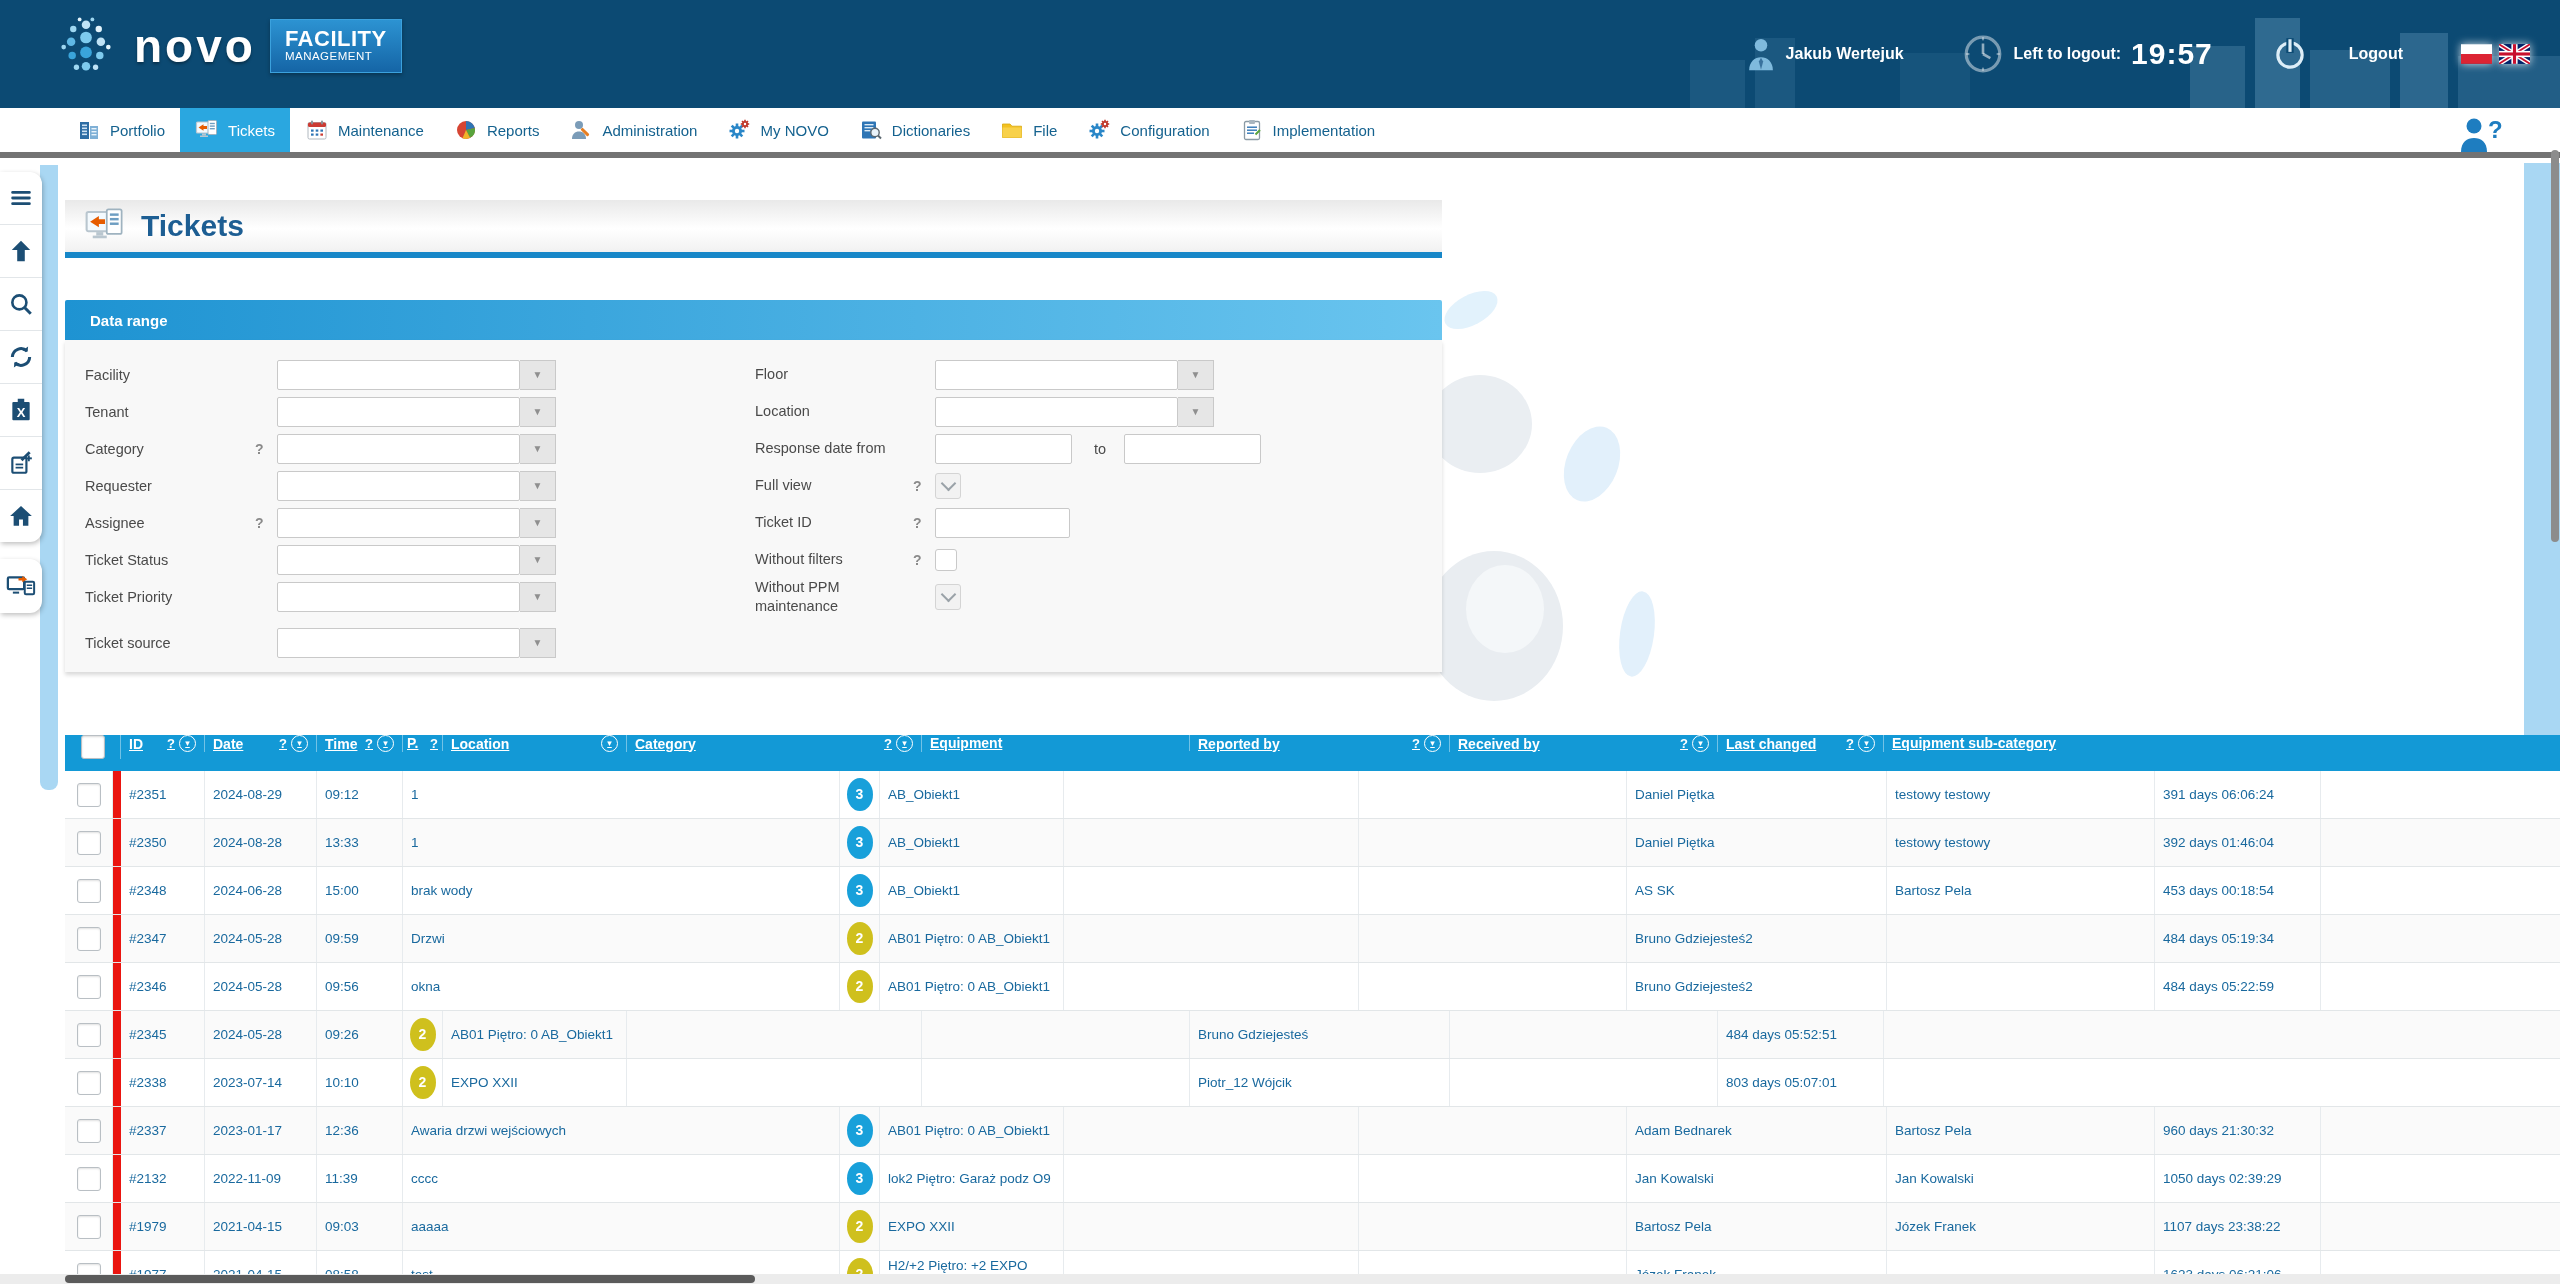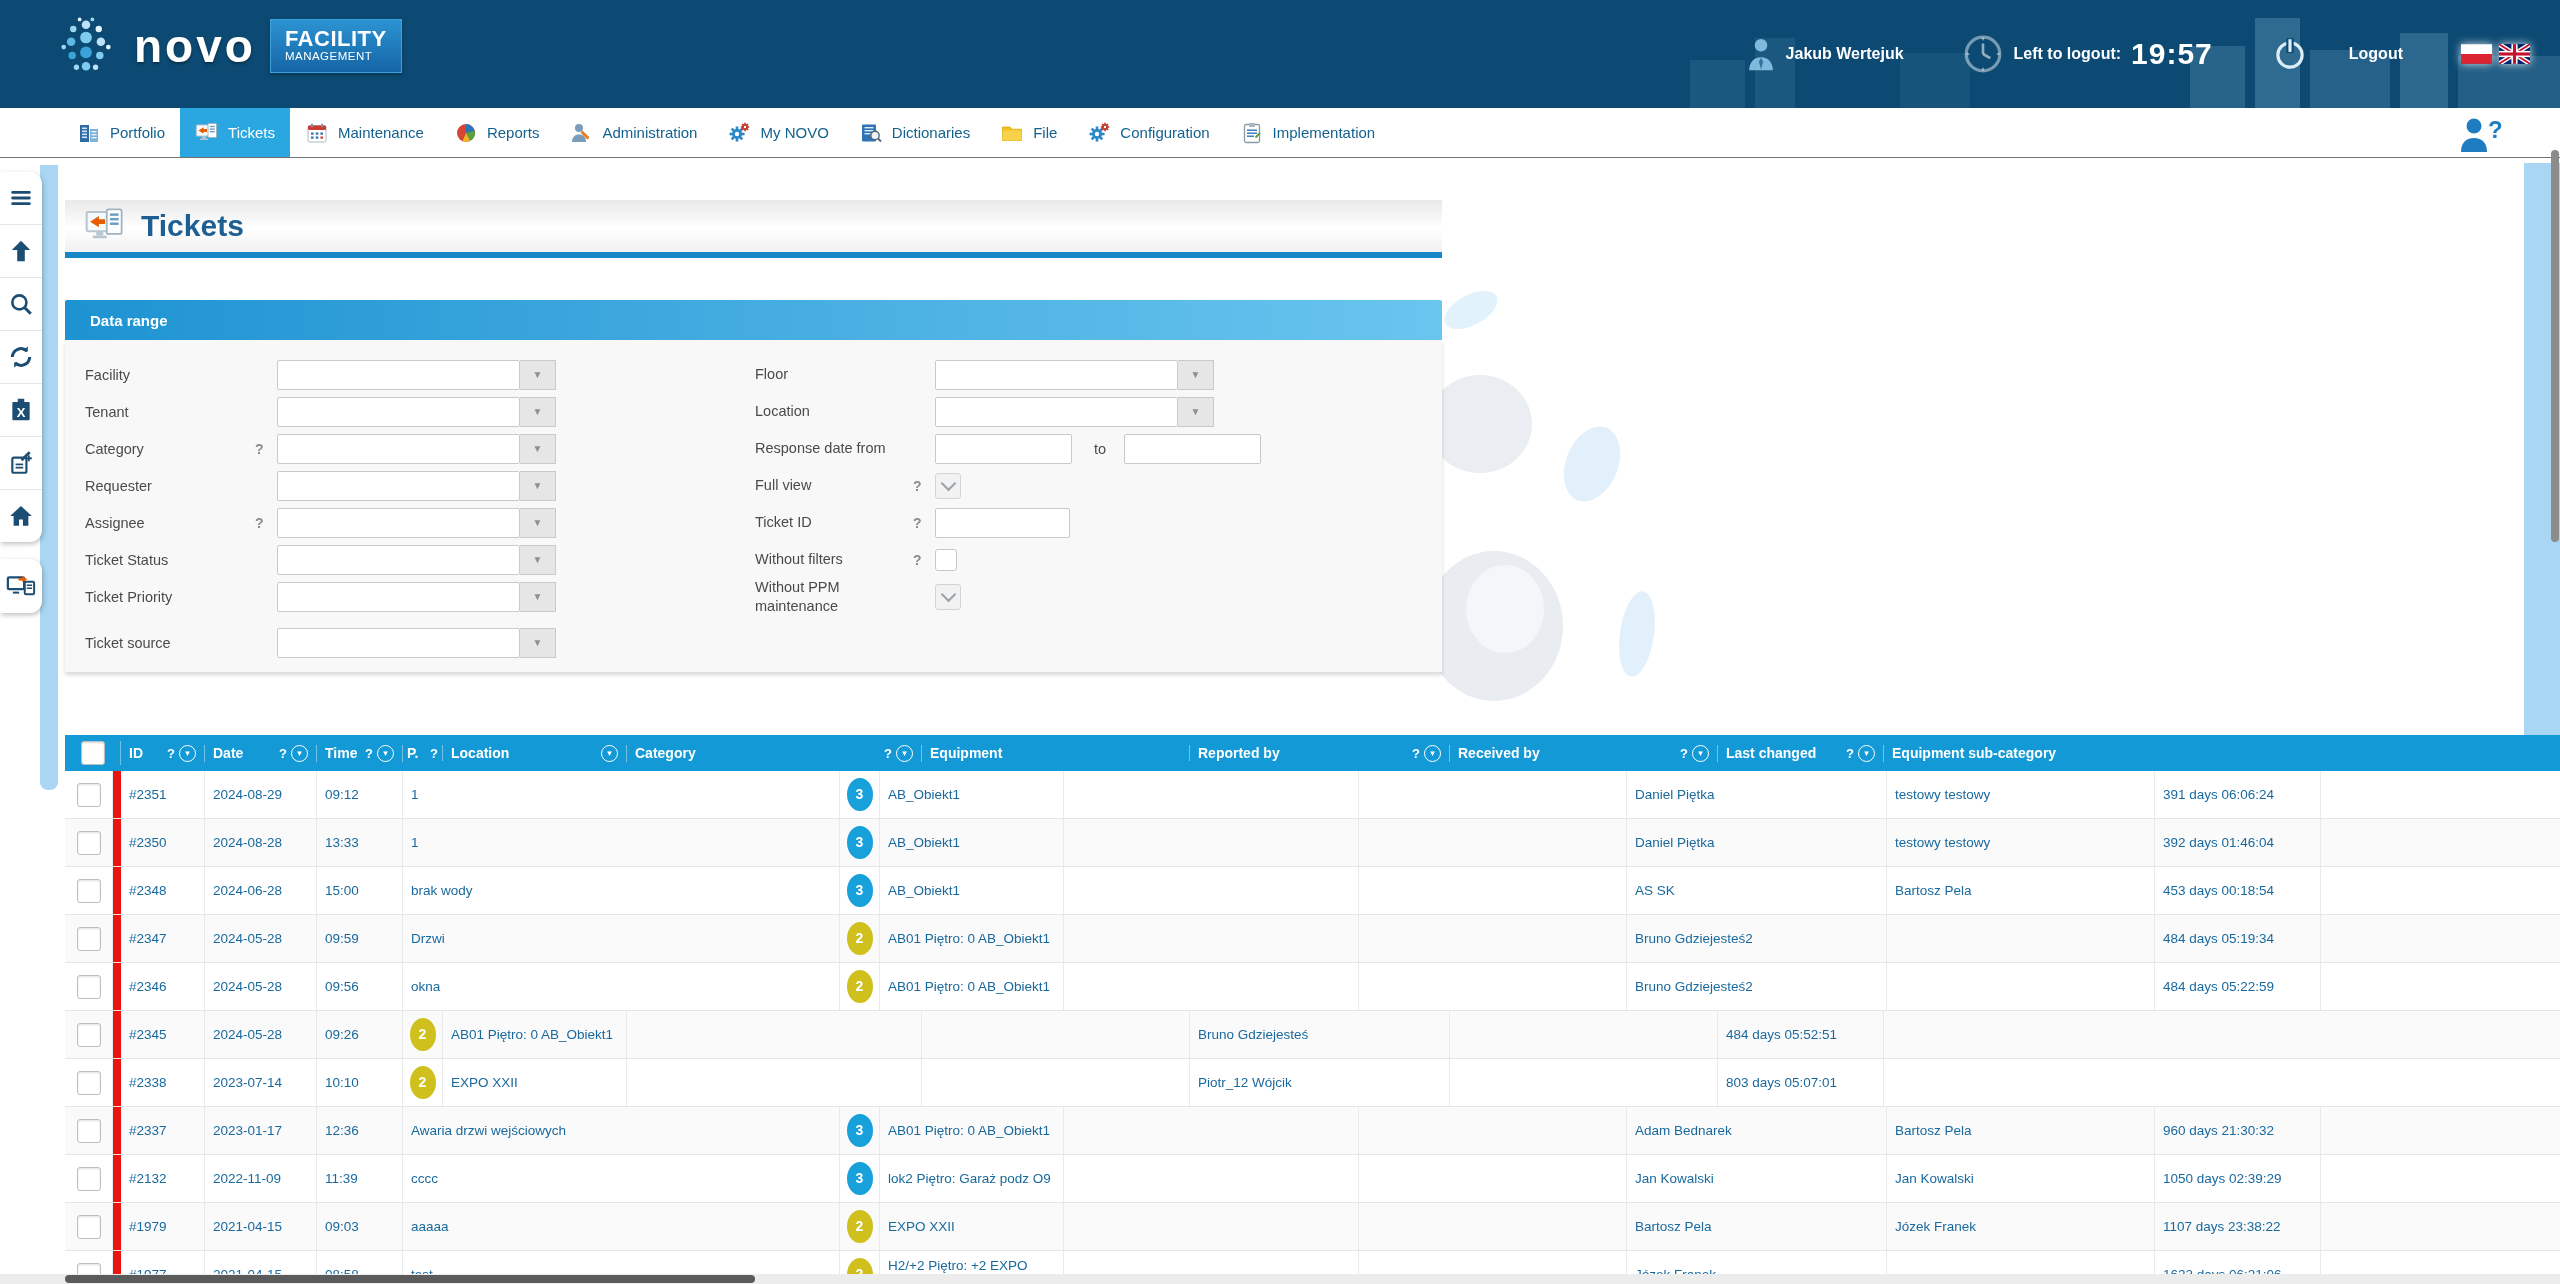--- a/index.html
+++ b/index.html
@@ -27,21 +27,21 @@
   .brand-box .l2{font-size:11.5px;letter-spacing:.5px;line-height:1.2;}
   .user-area{position:absolute;right:30px;top:0;height:108px;display:flex;align-items:center;color:#fff;}
   .user-area .grp{display:flex;align-items:center;gap:10px;}
   .u-name{font-size:16px;font-weight:bold;}
   .u-label{font-size:16px;font-weight:bold;}
   .u-timer{font-size:30px;font-weight:bold;letter-spacing:1px;}
   .hdr-ic{display:inline-block;}
   .sp40{width:58px;}
   .flag{width:31px;height:20px;box-shadow:0 0 8px rgba(255,255,255,.8);display:inline-block;}
   
-  .nav{position:absolute;top:108px;left:0;width:2560px;height:50px;background:#fff;border-bottom:1px solid #737373;display:flex;align-items:stretch;padding-left:62px;box-sizing:border-box;}
+  .nav{position:absolute;top:108px;left:0;width:2560px;height:50px;background:#fff;border-bottom:6px solid #737373;display:flex;align-items:stretch;padding-left:62px;box-sizing:border-box;}
   .tab{display:flex;align-items:center;gap:9px;padding:0 15px;font-size:15px;color:#15628f;cursor:pointer;white-space:nowrap;}
   .tab.active{background:#2aa7e0;color:#fff;}
   .tab-ic{width:24px;height:24px;display:inline-flex;}
   .tab-ic svg{width:100%;height:100%;}
   .nav-help{position:absolute;right:58px;top:8px;width:46px;height:36px;}
   
   .main{position:absolute;top:163px;left:0;width:2560px;height:1121px;background:#fff;}
   
   .bubble{position:absolute;border-radius:50%;}
   
@@ -81,21 +81,21 @@
   .inp{width:243px;height:30px;background:#fff;border:1px solid #c9c9c9;border-radius:2px;box-sizing:border-box;}
   .inp.small{width:137px;}
   .inp.tid{width:135px;}
   .dbtn{width:36px;height:30px;background:#e6e6e6;border:1px solid #c9c9c9;border-left:none;display:flex;align-items:center;justify-content:center;color:#8f8f8f;font-size:10px;cursor:pointer;box-sizing:border-box;}
   .to-label{margin:0 18px 0 22px;font-size:14.5px;color:#4a4a4a;}
   .chev{width:24px;height:24px;background:#f2f2f2;border:1px solid #d4d4d4;border-radius:3px;display:flex;align-items:center;justify-content:center;cursor:pointer;}
   .chevmark{width:9px;height:9px;border-right:2.2px solid #9aa2a8;border-bottom:2.2px solid #9aa2a8;transform:rotate(45deg);margin-top:-4px;}
   .cbx{width:20px;height:20px;background:#fff;border:1px solid #c9c9c9;border-radius:3px;cursor:pointer;}
   
   .table-wrap{position:absolute;left:65px;top:572px;width:2495px;z-index:10;background:#fff;}
-  .thead{display:flex;height:36px;background:#1399d6;color:#fff;font-size:14px;font-weight:bold;align-items:center;}
+  .thead{display:flex;height:36px;background:#1399d6;color:#fff;font-size:14px;font-weight:bold;align-items:flex-start;text-decoration:underline;}
   .th{display:flex;align-items:center;padding:0 8px;border-right:1px solid rgba(255,255,255,.4);box-sizing:border-box;cursor:pointer;}
   .th .th-icons{margin-left:auto;display:flex;align-items:center;gap:4px;}
   .th-help{font-size:13px;font-weight:bold;}
   .fcirc{width:15px;height:15px;border:1.4px solid #fff;border-radius:50%;display:inline-flex;align-items:center;justify-content:center;font-size:9px;line-height:1;}
   .fcirc::after{content:"▾";}
   .hd-cb{width:22px;height:22px;background:#fff;border:1px solid #b9bfc4;border-radius:3px;margin:auto;box-shadow:inset 0 1px 2px rgba(0,0,0,.15);cursor:pointer;}
   .tbody .trow{display:flex;min-height:47px;border-bottom:1px solid #e2e6e8;background:#fff;align-items:stretch;}
   .tbody .trow:nth-of-type(even){background:#fafafa;}
   .td{display:flex;align-items:center;padding:4px 8px;border-right:1px solid #e7ebee;box-sizing:border-box;font-size:13.5px;color:#19699e;line-height:1.3;overflow:hidden;}
   .col-sel{flex:0 0 48px;}

